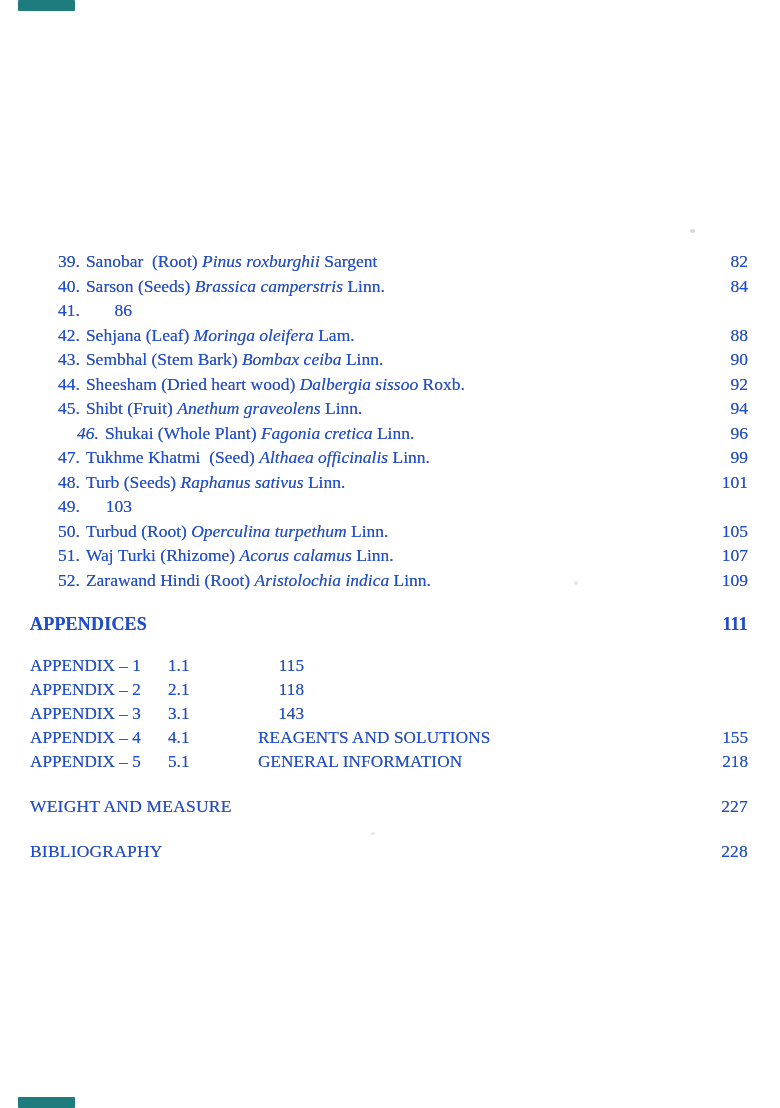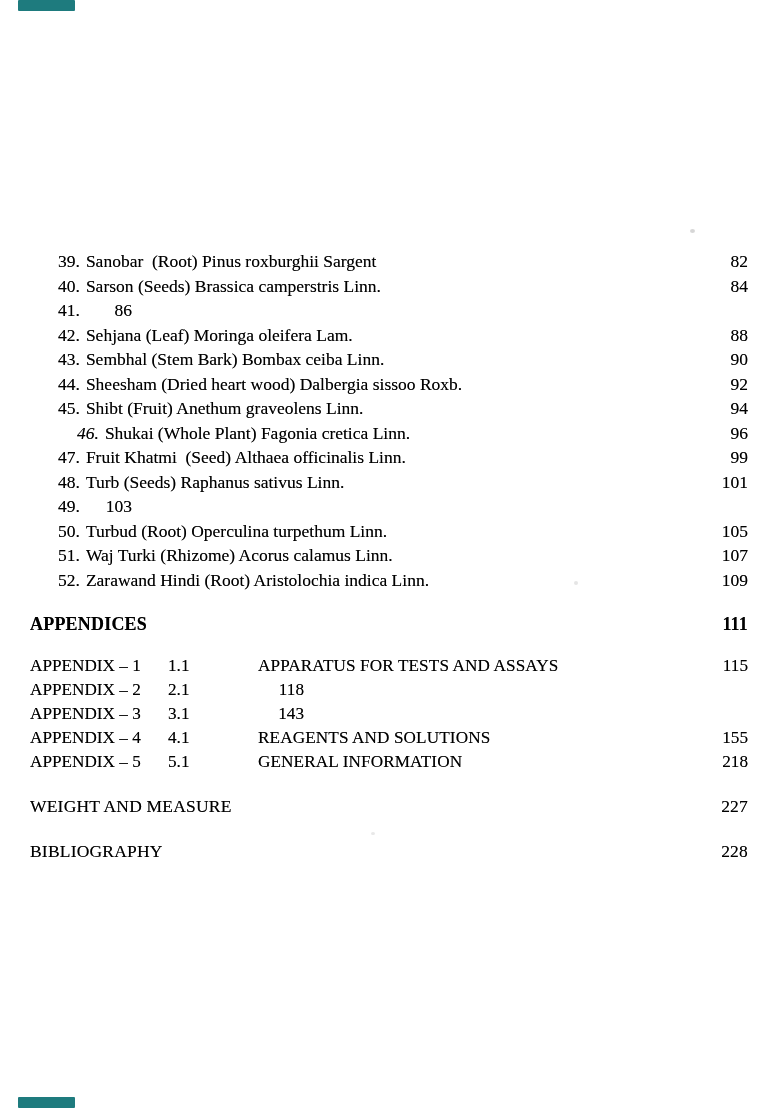--- a/index.html
+++ b/index.html
@@ -1,30 +1,30 @@
 <!DOCTYPE html>
 <html><head>
 <meta charset="utf-8">
 <style>
   html,body{margin:0;padding:0;background:#ffffff;}
   .page{
     position:relative;width:780px;height:1108px;background:#ffffff;overflow:hidden;
-    font-family:"Liberation Serif","DejaVu Serif",serif;color:#000000;
+    font-family:"Liberation Serif","DejaVu Serif",serif;color:#1d4ed8;
     text-shadow:0 0 .3px rgba(27,27,27,.55);
   }
   .content{padding:249px 32px 0 30px;box-sizing:border-box;}
   .row{display:flex;align-items:baseline;gap:8px;}
   .pg{text-align:right;min-width:46px;white-space:nowrap;}
   
   .entries{padding-left:28px;}
   .entry{display:flex;font-size:17.5px;line-height:24.5px;}
   .entry .enum{white-space:pre;margin-right:6px;}
   .entry .enum.it{font-style:italic;margin-left:19px;}
   .entry .etext{flex:1;white-space:pre-wrap;}
-  .latin{}
+  .latin{font-style:italic;}
   
   .appendices-head{display:flex;margin-top:19px;font-size:18px;font-weight:bold;line-height:26px;letter-spacing:.2px;}
   .appendices-head .hlabel{flex:1;}
   .appx{margin-top:17px;}
   .appx-row{display:flex;font-size:17.2px;line-height:24.1px;}
   .appx-label{width:138px;}
   .appx-code{width:90px;}
   .appx-title{flex:1;letter-spacing:.1px;}
   
   .simple{display:flex;font-size:17.5px;line-height:25px;margin-top:20px;letter-spacing:.2px;}
@@ -94,21 +94,21 @@
   </div>
 
   <div class="entry">
     <span class="enum it">46.</span>
     <span class="etext"><span>Shukai (Whole Plant)</span> <span class="latin">Fagonia cretica</span> <span>Linn.</span></span>
     <span class="pg">96</span>
   </div>
 
   <div class="entry">
     <span class="enum">47.</span>
-    <span class="etext"><span>Fruit Khatmi  (Seed)</span> <span class="latin">Althaea officinalis</span> <span>Linn.</span></span>
+    <span class="etext"><span>Tukhme Khatmi  (Seed)</span> <span class="latin">Althaea officinalis</span> <span>Linn.</span></span>
     <span class="pg">99</span>
   </div>
 
   <div class="entry">
     <span class="enum">48.</span>
     <span class="etext"><span>Turb (Seeds)</span> <span class="latin">Raphanus sativus</span> <span>Linn.</span></span>
     <span class="pg">101</span>
   </div>
 
   <div class="entry">
@@ -137,21 +137,20 @@
 
     <div class="appendices-head row">
       <span class="hlabel">APPENDICES</span>
       <span class="pg">111</span>
     </div>
 
     <div class="appx" id="appendix-list">
   <div class="appx-row">
     <span class="appx-label">APPENDIX – 1</span>
     <span class="appx-code">1.1</span>
-    <span class="appx-title">APPARATUS FOR TESTS AND ASSAYS</span>
     <span class="pg">115</span>
   </div>
 
   <div class="appx-row">
     <span class="appx-label">APPENDIX – 2</span>
     <span class="appx-code">2.1</span>
     <span class="pg">118</span>
   </div>
 
   <div class="appx-row">

